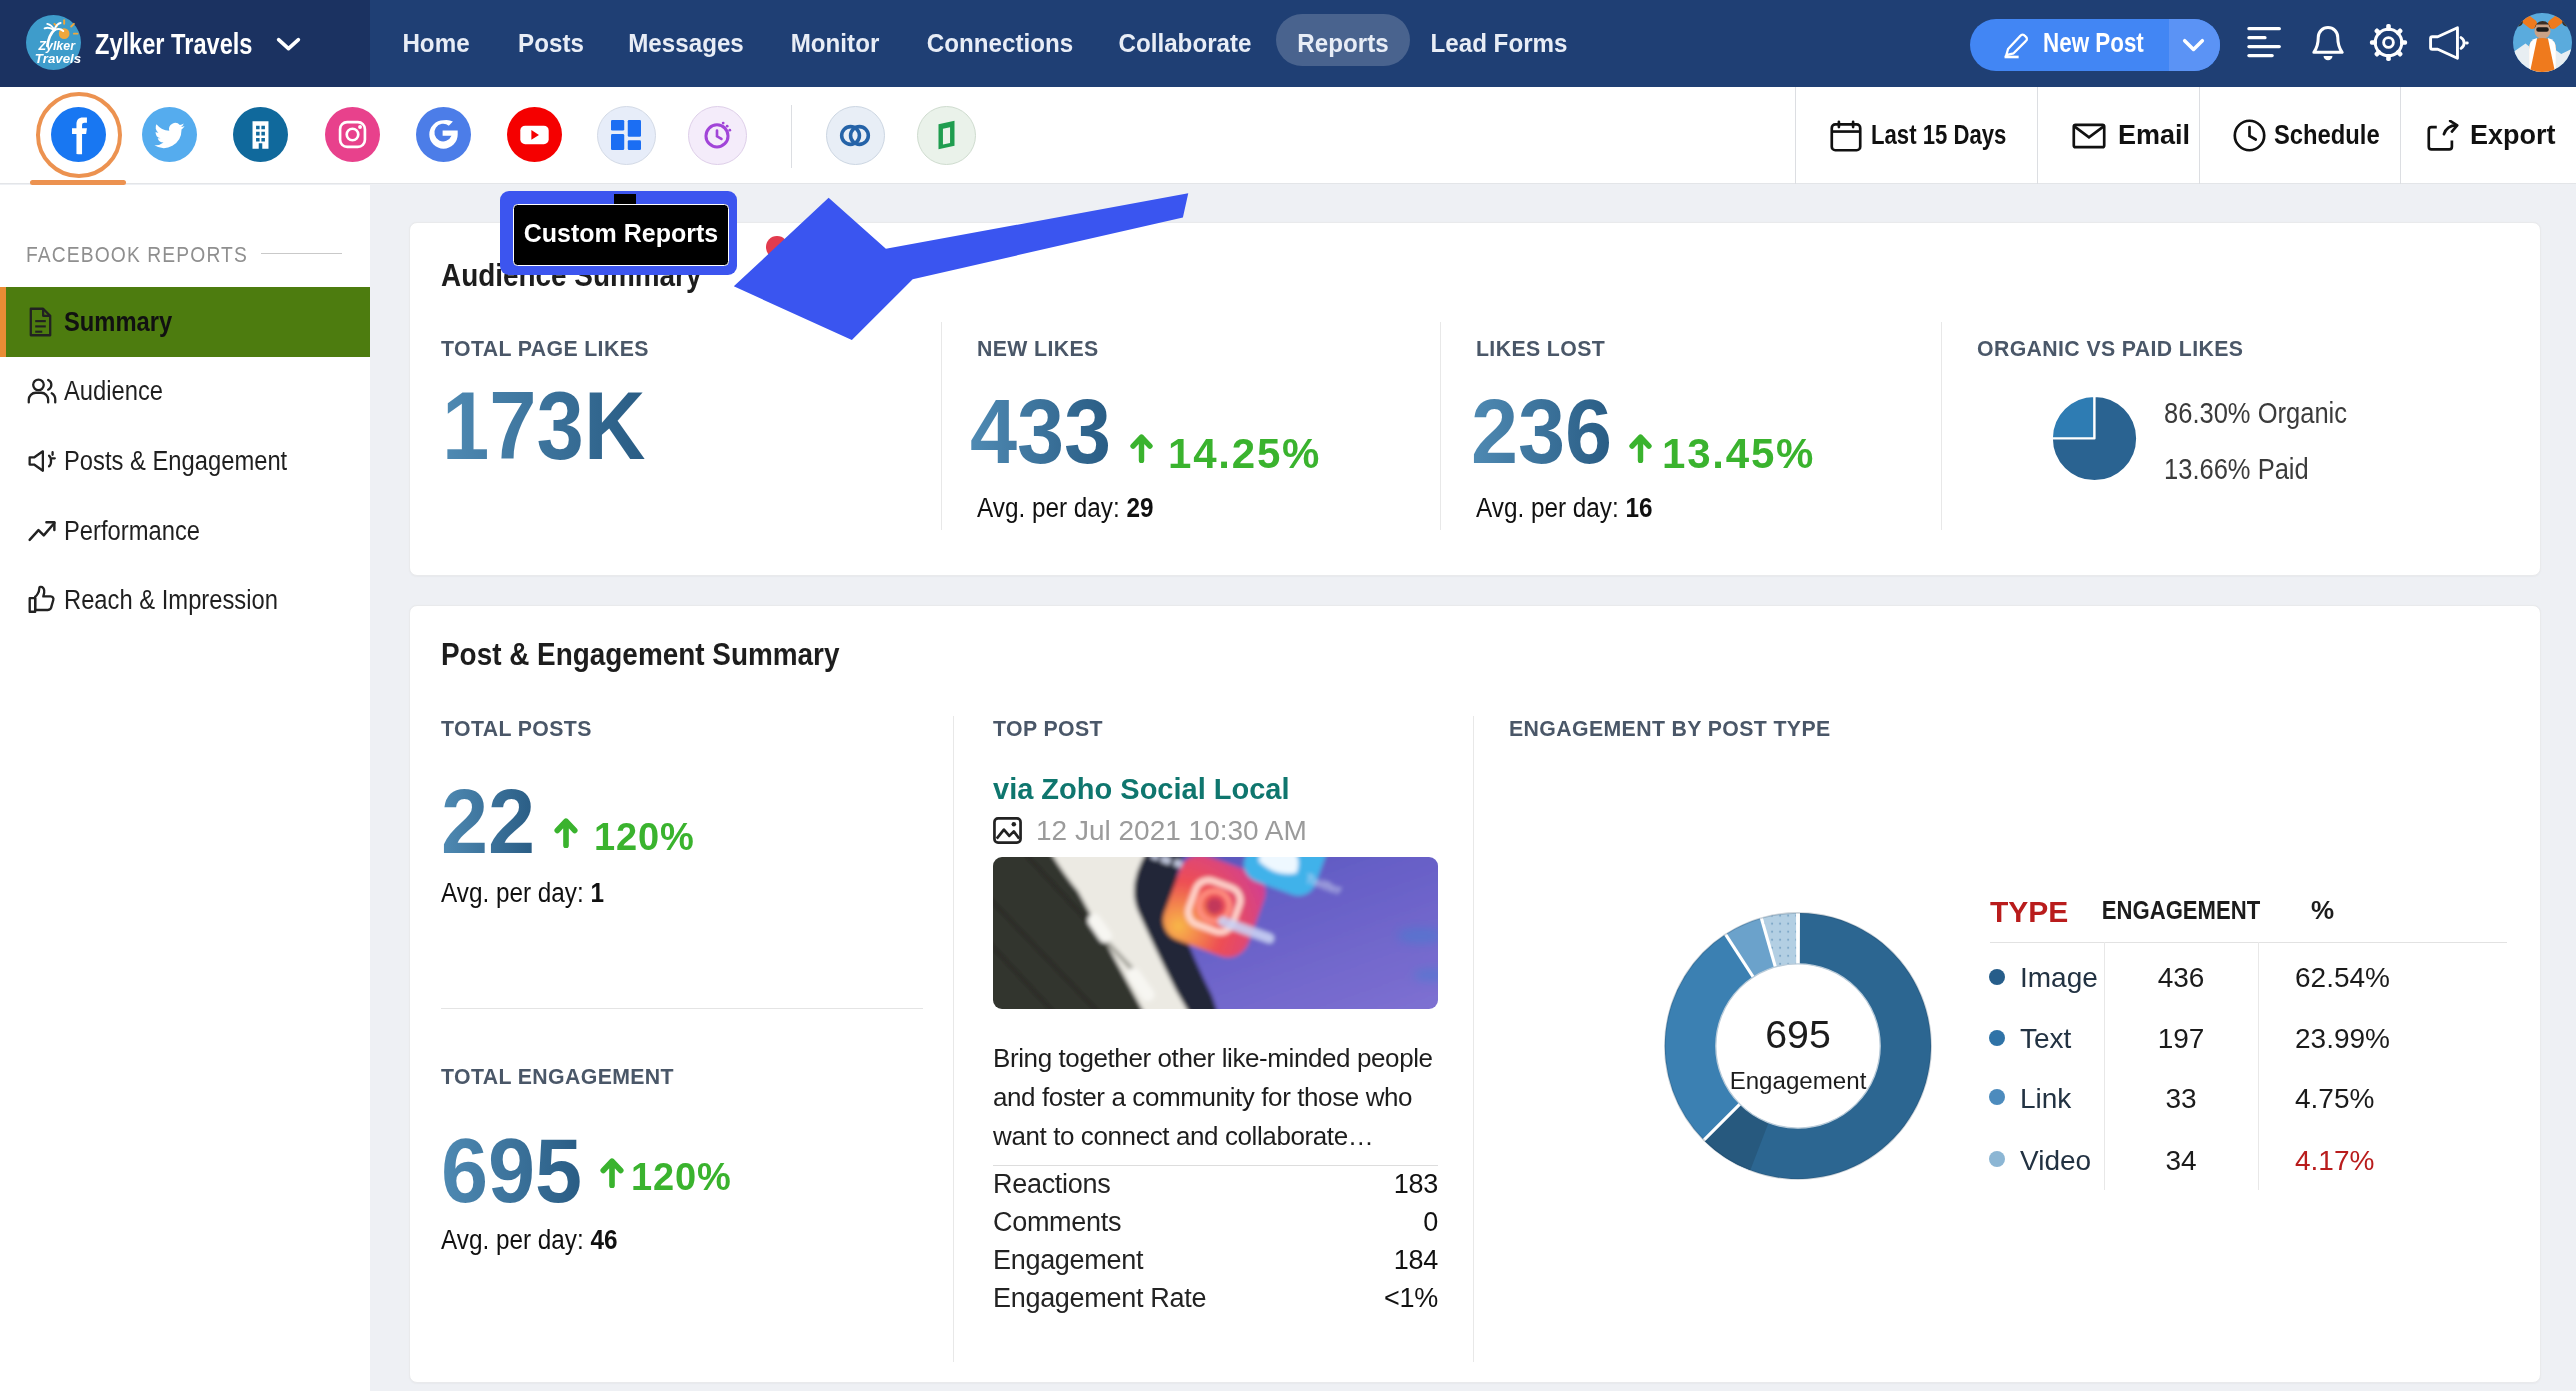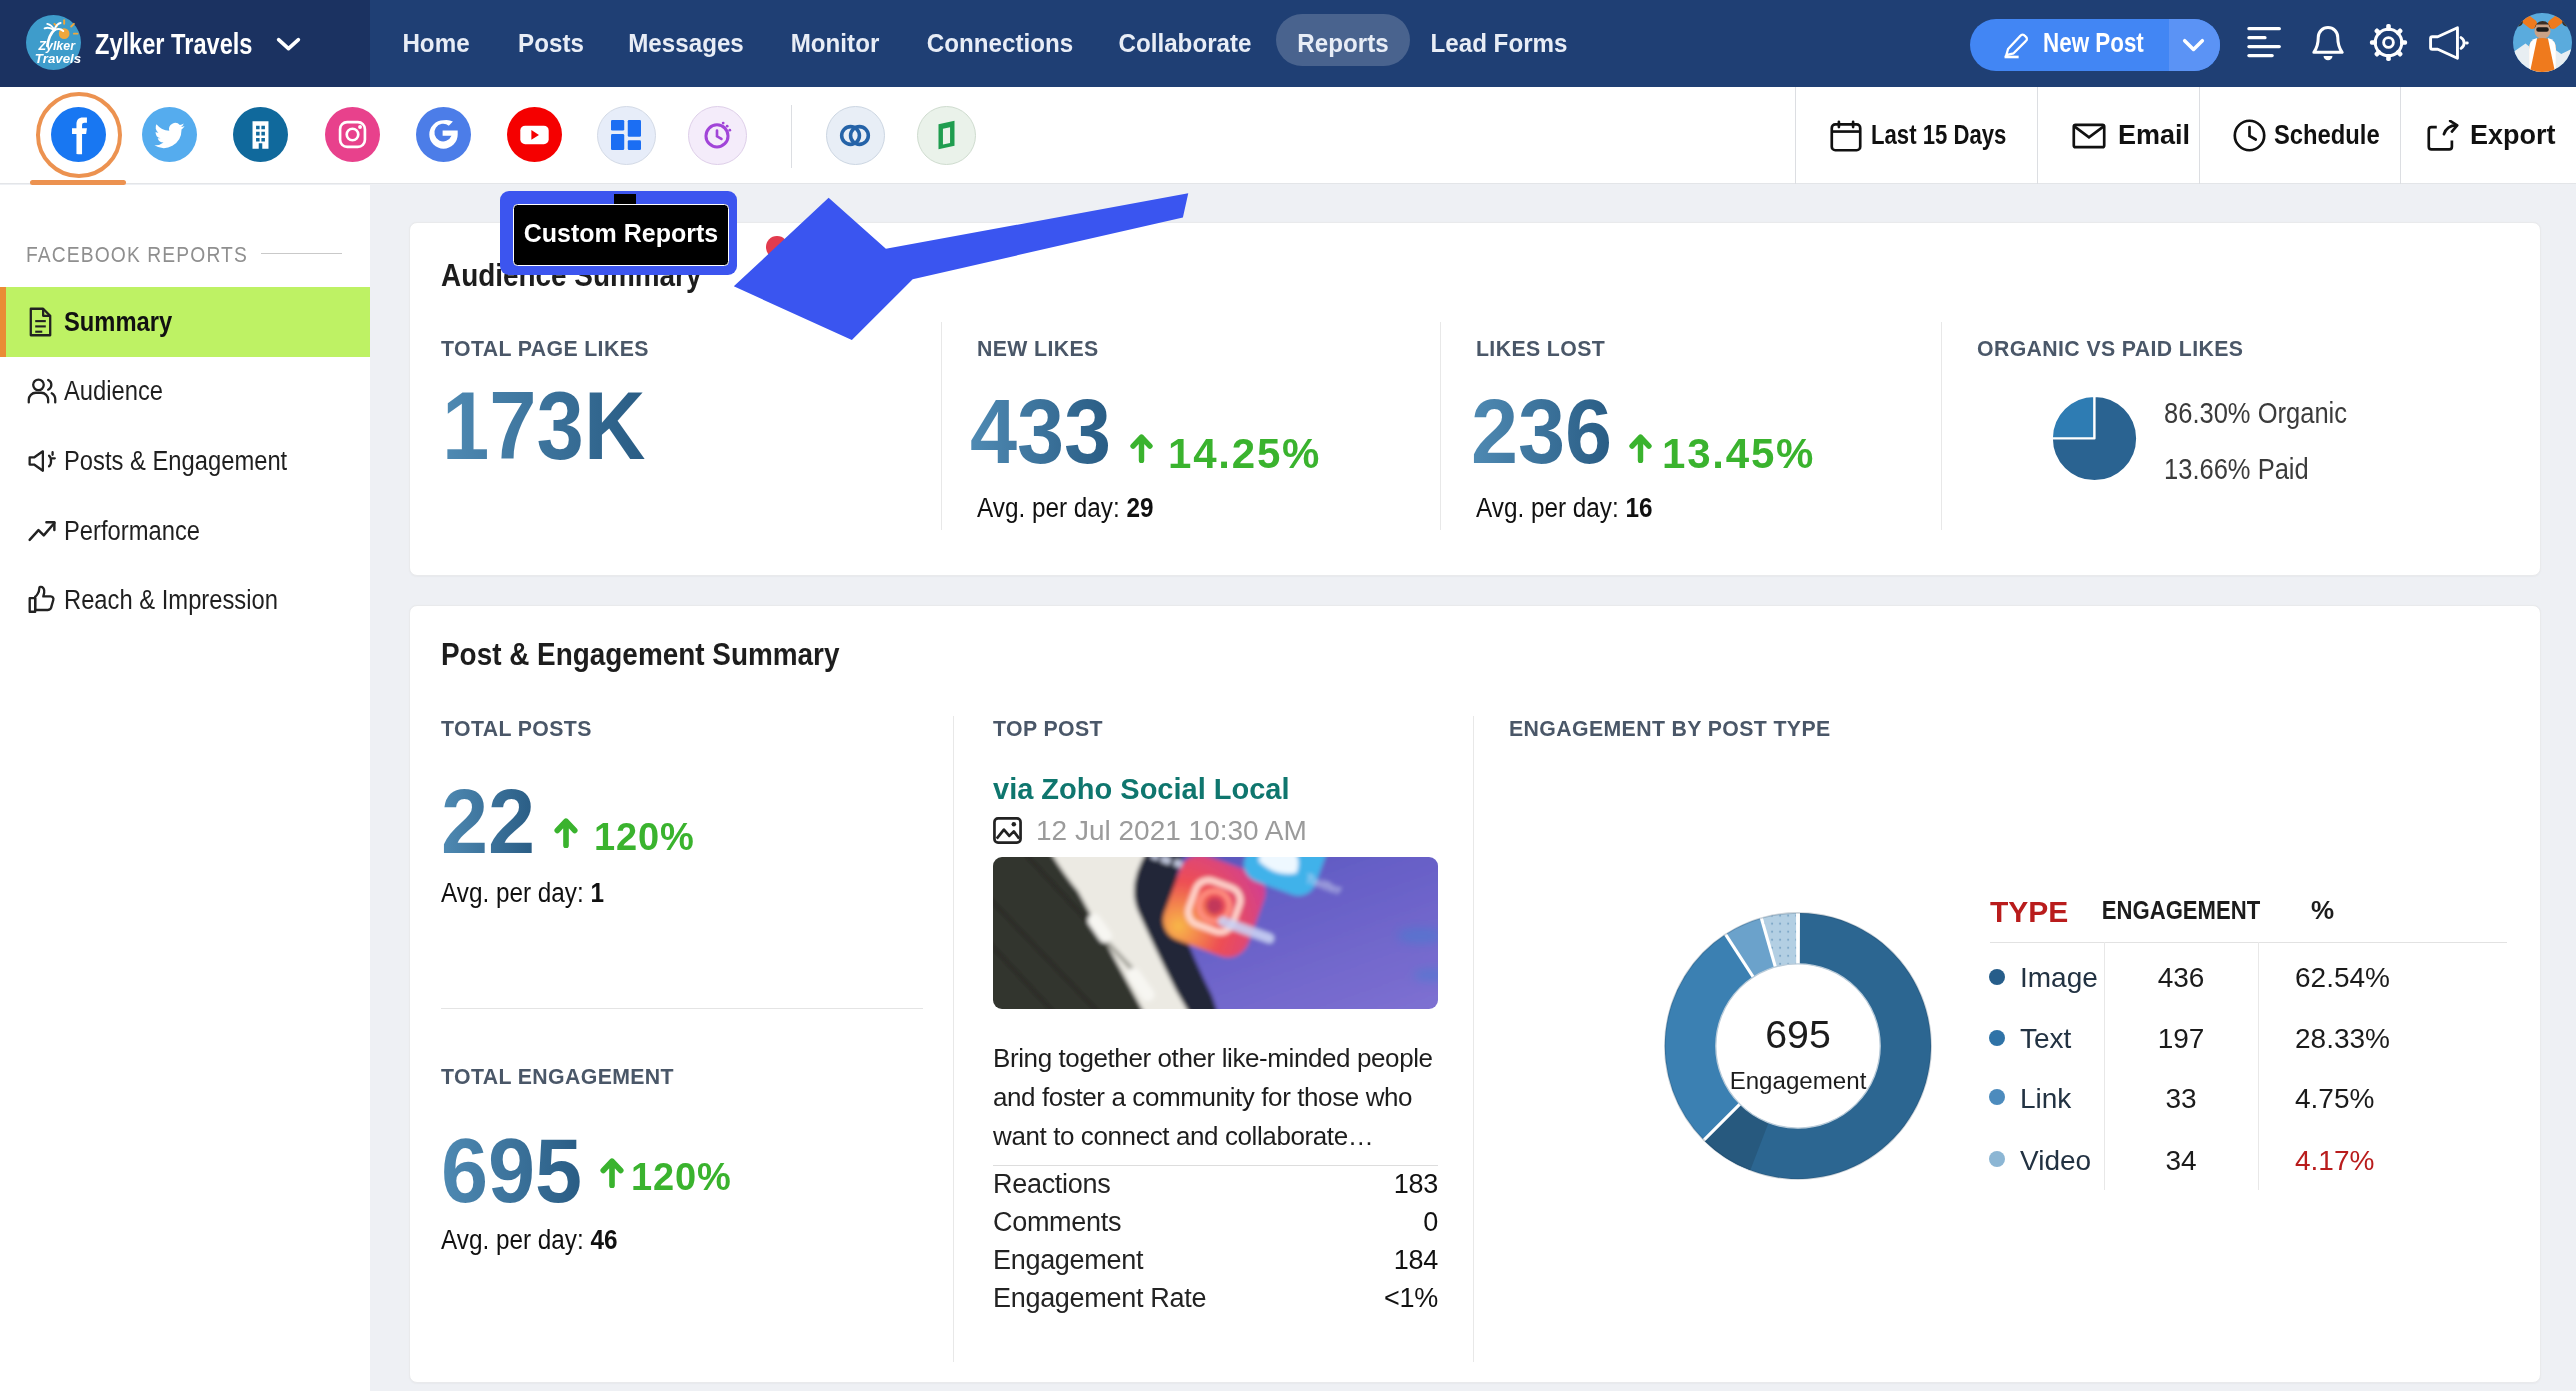--- a/index.html
+++ b/index.html
@@ -226,21 +226,21 @@
       <path d="M12 8 H6 a3 3 0 0 0-3 3 v19 a3 3 0 0 0 3 3 h20 a3 3 0 0 0 3-3 v-7"></path>
       <path d="M20 16 C22 10 27 6 34 6" stroke-linecap="round"></path>
       <path d="M27 1 L35 6 L29 13" stroke-linejoin="round" stroke-linecap="round"></path>
     </g>
   </svg>
 <div class="abs" style="left:2470px;top:87px;height:97px;line-height:97px;font-size:27px;font-weight:700;color:#111">Export</div>
 
 <div class="sidebar"></div>
 <div class="abs" style="left:26px;top:242px;font-size:22.4px;color:#8f8f8f;letter-spacing:1.3px;transform:scaleX(.86);transform-origin:0 0">FACEBOOK REPORTS</div>
 <div class="hline" style="left:261px;top:253px;width:81px;background:#c9c9c9"></div>
-<div class="sitem" style="top:287px;background:#bef264;font-weight:700;color:#111">
+<div class="sitem" style="top:287px;background:#4d7c0f;font-weight:700;color:#111">
   <div class="abs" style="left:0;top:0;width:6.3px;height:70px;background:#ea8c35"></div>
   <svg width="27" height="30" viewBox="0 0 30 34">
       <path d="M4 2 h14 l8 8 v22 h-22z" fill="none" stroke="#222" stroke-width="2.6" stroke-linejoin="round"></path>
       <path d="M18 2 v8 h8" fill="none" stroke="#222" stroke-width="2.6" stroke-linejoin="round"></path>
       <g stroke="#222" stroke-width="2.4">
         <path d="M9 16 h12"></path>
         <path d="M9 22 h12"></path>
         <path d="M9 28 h8"></path>
       </g>
     </svg>
@@ -435,21 +435,21 @@
 <div class="hline" style="left:1990px;top:942px;width:517px;background:#e2e2e2"></div>
 <div class="vline" style="left:2104px;top:942px;height:248px;background:#e8e8e8"></div>
 <div class="vline" style="left:2258px;top:942px;height:248px;background:#e8e8e8"></div>
 <div class="cir" style="left:1989px;top:969px;width:16px;height:16px;background:#265d8a"></div>
 <div class="abs" style="left:2020px;top:962px;font-size:28px;color:#223242">Image</div>
 <div class="abs" style="left:2181px;top:962px;font-size:28px;color:#1b1b1b;transform:translateX(-50%)">436</div>
 <div class="abs" style="left:2295px;top:962px;font-size:28px;color:#1b1b1b">62.54%</div>
 <div class="cir" style="left:1989px;top:1030px;width:16px;height:16px;background:#2f73a7"></div>
 <div class="abs" style="left:2020px;top:1023px;font-size:28px;color:#223242">Text</div>
 <div class="abs" style="left:2181px;top:1023px;font-size:28px;color:#1b1b1b;transform:translateX(-50%)">197</div>
-<div class="abs" style="left:2295px;top:1023px;font-size:28px;color:#1b1b1b">28.33%</div>
+<div class="abs" style="left:2295px;top:1023px;font-size:28px;color:#1b1b1b">23.99%</div>
 <div class="cir" style="left:1989px;top:1089px;width:16px;height:16px;background:#4c8bbd"></div>
 <div class="abs" style="left:2020px;top:1083px;font-size:28px;color:#223242">Link</div>
 <div class="abs" style="left:2181px;top:1083px;font-size:28px;color:#1b1b1b;transform:translateX(-50%)">33</div>
 <div class="abs" style="left:2295px;top:1083px;font-size:28px;color:#1b1b1b">4.75%</div>
 <div class="cir" style="left:1989px;top:1151px;width:16px;height:16px;background:#8cb6d4"></div>
 <div class="abs" style="left:2020px;top:1145px;font-size:28px;color:#223242">Video</div>
 <div class="abs" style="left:2181px;top:1145px;font-size:28px;color:#1b1b1b;transform:translateX(-50%)">34</div>
 <div class="abs" style="left:2295px;top:1145px;font-size:28px;color:#b91c1c">4.17%</div>
 
 <div class="cir" style="left:766px;top:236px;width:21.5px;height:21.5px;background:#e23b4e"></div>

